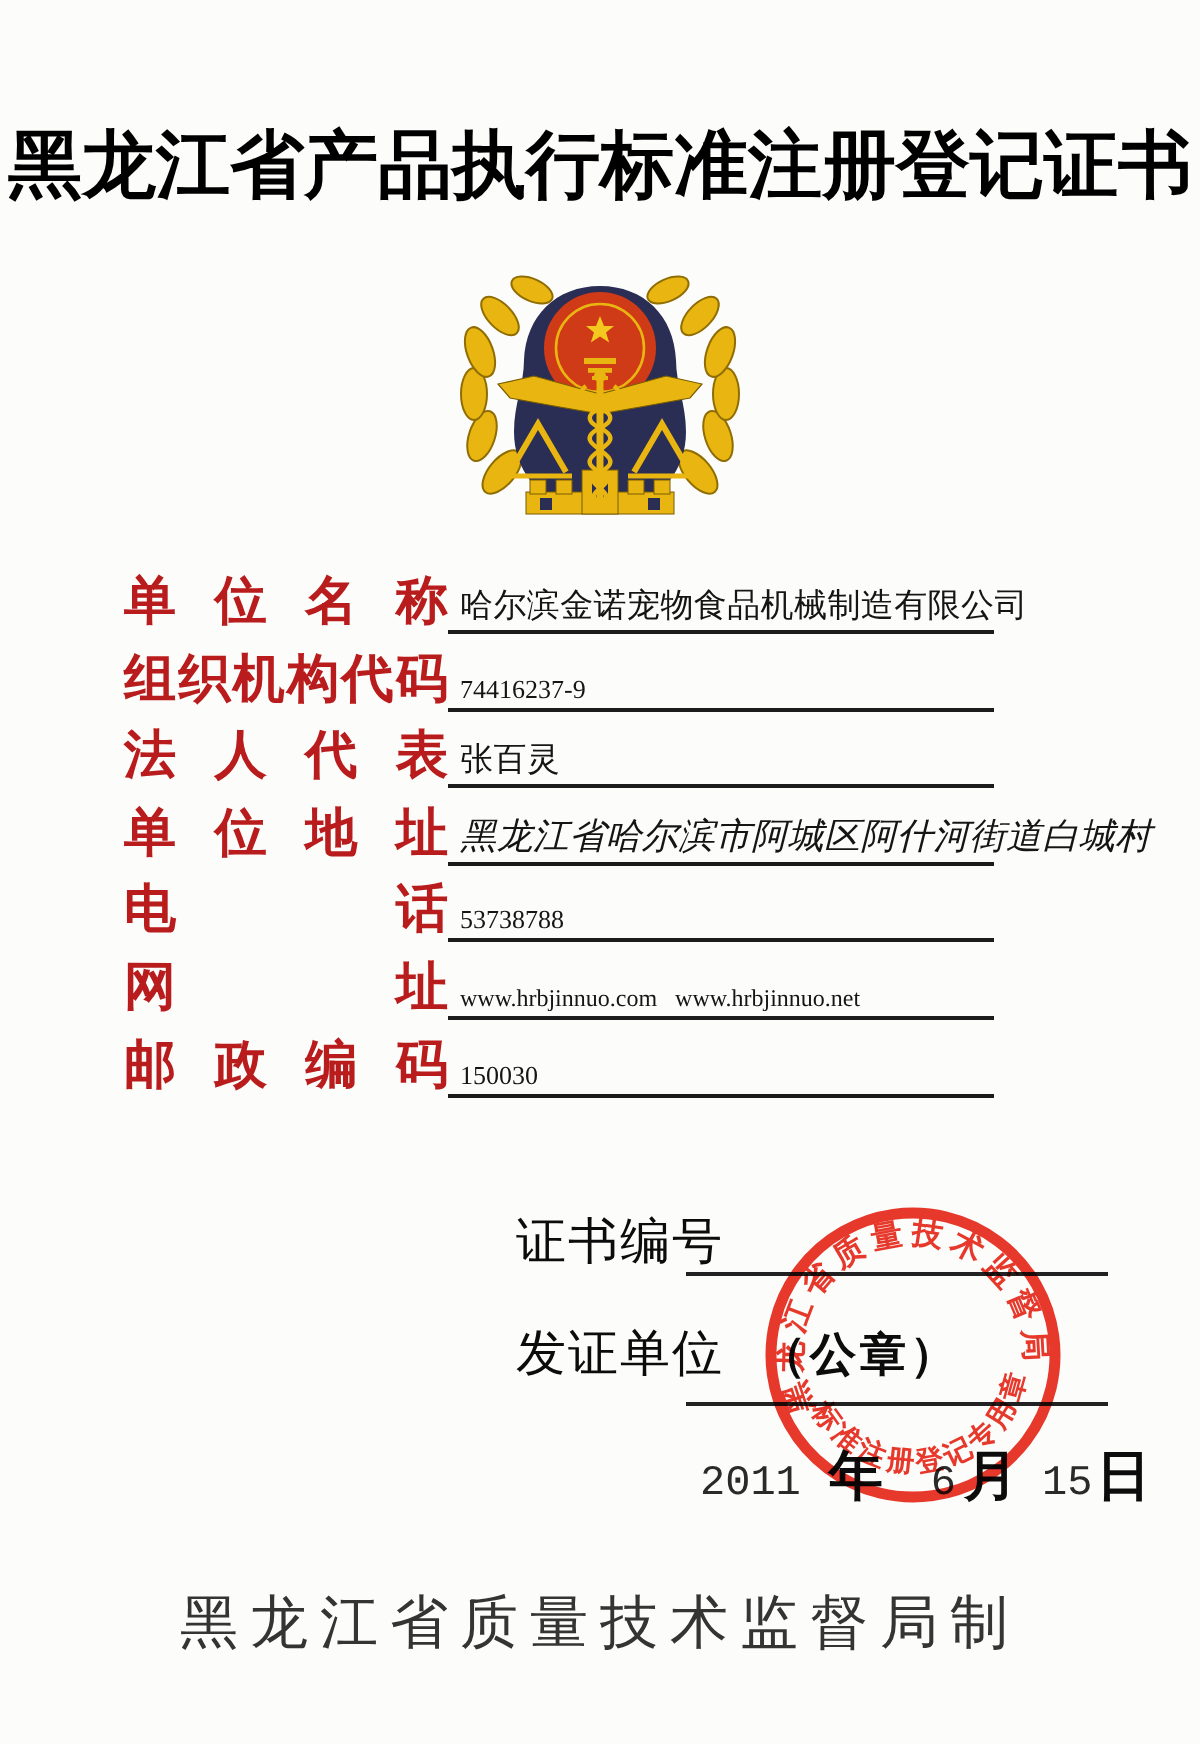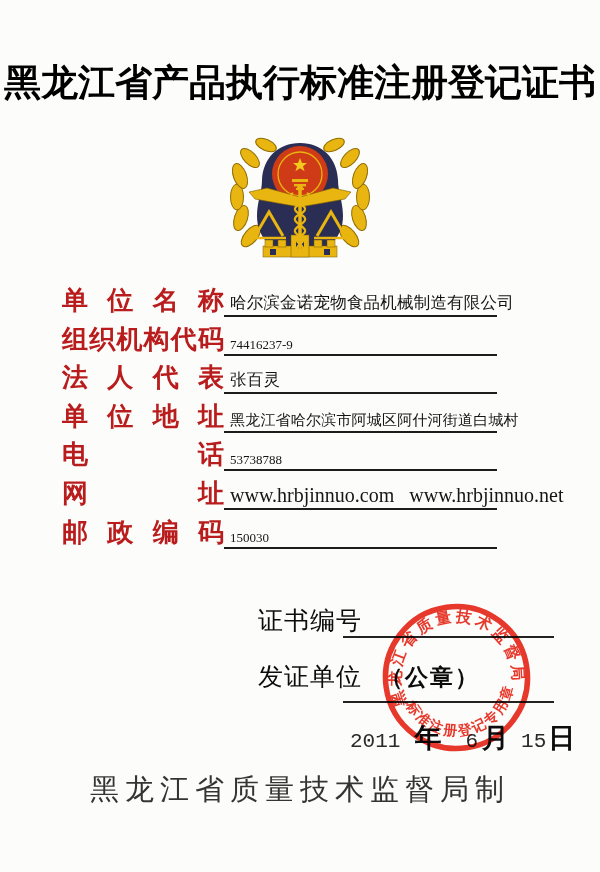--- a/index.html
+++ b/index.html
@@ -12,32 +12,32 @@
   .fields{position:absolute;left:62px;top:283px;width:435px;}
   .frow{position:relative;height:38.6px;}
   .flabel{position:absolute;left:0;top:3px;width:162px;display:block;
           font-family:"Liberation Sans",sans-serif;font-weight:900;font-size:26px;
           line-height:1.1;color:#b91c1c;
           text-align:justify;text-align-last:justify;text-justify:inter-character;}
   .fval{position:absolute;left:162px;right:0;top:0;height:31px;
         border-bottom:2px solid #1c1c1c;display:flex;align-items:flex-end;
         padding:0 0 1px 6px;font-size:13px;white-space:pre;color:#151515;}
   .fv-cjk16{font-size:16.5px;letter-spacing:.2px;}
-  .fv-cjk14{font-size:15px;letter-spacing:.2px;}
-  .fv-url{font-size:20px;}
+  .fv-cjk14{font-size:18px;letter-spacing:.2px;font-style:italic;}
+  .fv-url{font-size:12px;}
   
   .blabel{position:absolute;font-size:25px;font-weight:400;letter-spacing:1px;color:#0c0c0c;}
   .bline{position:absolute;width:211px;border-bottom:2px solid #222;height:0;}
   .seal-ph{position:absolute;font-size:23px;font-weight:900;letter-spacing:2px;color:#0c0c0c;}
   .daterow{position:absolute;left:350px;top:720px;width:230px;display:flex;
            align-items:baseline;}
   .dnum{font-size:21px;color:#2a2a2a;font-family:Liberation Mono, monospace;}
   .dunit{font-size:27px;font-weight:900;color:#0c0c0c;}
   .m1{margin-left:14px}.m2{margin-left:24px}.m3{margin-left:4px}.m4{margin-left:12px}.m5{margin-left:2px}
-  .footer{position:absolute;top:770px;left:0;width:600px;text-align:center;
+  .footer{position:absolute;top:792px;left:0;width:600px;text-align:center;
           font-size:29px;letter-spacing:6px;color:#343432;}
   .stamp{position:absolute;left:380px;top:601px;width:153px;height:153px;
          mix-blend-mode:multiply;opacity:.93;transform:rotate(-8deg);}
 </style>
 </head>
 <body>
 
 <div class="page">
 
   <div class="title">黑龙江省产品执行标准注册登记证书</div>

